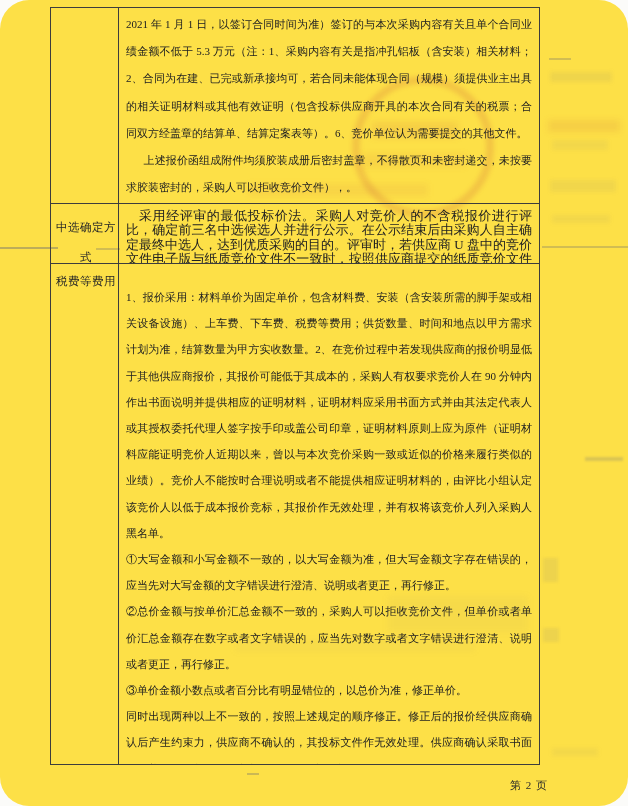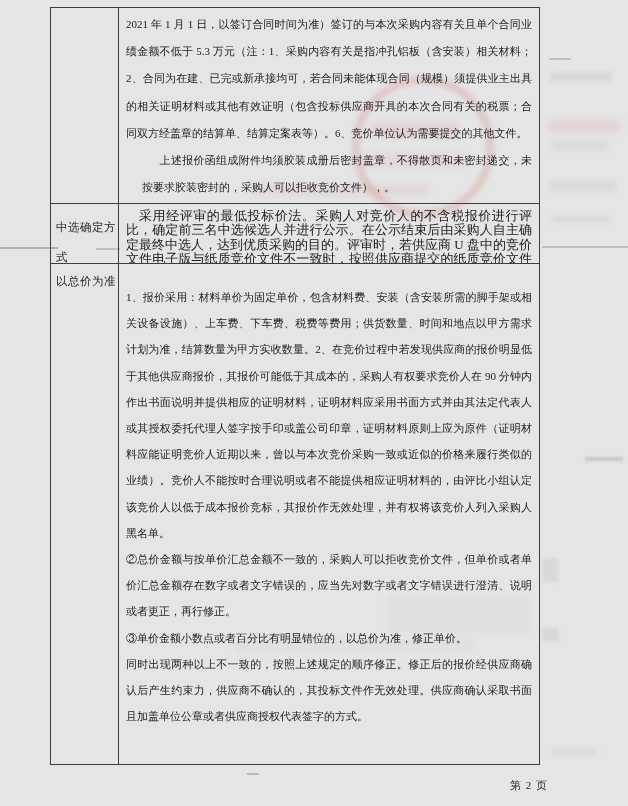--- a/index.html
+++ b/index.html
@@ -1,38 +1,38 @@
 <!DOCTYPE html>
 <html><head>
 <meta charset="utf-8">
 <style>
   html,body{margin:0;padding:0;width:628px;height:806px;overflow:hidden;
     background:#fbfbf9;
     font-family:"Liberation Serif","DejaVu Serif",serif;
     color:#212121;}
-  .page{position:relative;width:628px;height:806px;background:#e5e5e5;overflow:hidden;}
+  .page{position:relative;width:628px;height:806px;background:#fde047;overflow:hidden;border-radius:29px;}
 
   
   .doc-table{position:absolute;left:50px;top:7px;width:490px;height:758px;
     border:1.8px solid #3d3d3d;box-sizing:border-box;
     display:grid;grid-template-columns:68px 1fr;grid-template-rows:195px 60px 1fr;
     background:transparent;z-index:2;}
   .cell{box-sizing:border-box;overflow:hidden;position:relative;}
   .label-cell{border-right:1.6px solid #3d3d3d;font-size:11.5px;color:#262626;
     padding-left:5px;padding-right:2px;word-break:break-all;}
   .bt{border-top:1.6px solid #3d3d3d;}
-  .r2l{padding-top:8px;line-height:30px;letter-spacing:.5px;}
+  .r2l{padding-top:8px;line-height:30px;letter-spacing:.5px;text-align:center;}
   .r3l{padding-top:10px;line-height:15px;letter-spacing:.5px;}
   .content-cell{padding:0 7px;word-break:break-all;text-align:justify;}
   .r1c{font-size:11px;line-height:27.2px;padding-top:3px;}
   .r2c{font-size:13px;line-height:14.4px;padding-top:5px;}
   .r3c{font-size:11px;line-height:26.2px;padding-top:20px;}
   .para{margin:0;text-align:justify;text-justify:inter-character;}
   .indent1{text-indent:1em;}
-  .indent2{text-indent:1.6em;margin-left:16px;}
+  .indent2{text-indent:1.6em;}
 
   
   .footer{position:absolute;left:58px;top:778px;width:490px;text-align:right;
     font-size:11px;color:#2a2a2a;letter-spacing:1px;z-index:2;}
 
   
   .art{position:absolute;pointer-events:none;z-index:1;}
   .stamp-ring{left:352px;top:76px;width:126px;height:126px;border:8px solid rgba(190,60,50,.16);
     border-radius:50%;filter:blur(2px);}
   .stamp-sm1{left:372px;top:122px;width:86px;height:16px;background:rgba(190,60,50,.10);filter:blur(3px);}
@@ -92,24 +92,25 @@
     </div>
 
     <div class="cell label-cell bt r2l">
       <span>中选确定方式</span>
     </div>
     <div class="cell content-cell bt r2c">
       <p class="para indent1">采用经评审的最低投标价法。采购人对竞价人的不含税报价进行评比，确定前三名中选候选人并进行公示。在公示结束后由采购人自主确定最终中选人，达到优质采购的目的。评审时，若供应商 U 盘中的竞价文件电子版与纸质竞价文件不一致时，按照供应商提交的纸质竞价文件进行评比。</p>
     </div>
 
     <div class="cell label-cell bt r3l">
-      <span>以总价为准</span>
+      <span>税费等费用</span>
     </div>
     <div class="cell content-cell bt r3c">
       <p class="para">1、报价采用：材料单价为固定单价，包含材料费、安装（含安装所需的脚手架或相关设备设施）、上车费、下车费、税费等费用；供货数量、时间和地点以甲方需求计划为准，结算数量为甲方实收数量。2、在竞价过程中若发现供应商的报价明显低于其他供应商报价，其报价可能低于其成本的，采购人有权要求竞价人在 90 分钟内作出书面说明并提供相应的证明材料，证明材料应采用书面方式并由其法定代表人或其授权委托代理人签字按手印或盖公司印章，证明材料原则上应为原件（证明材料应能证明竞价人近期以来，曾以与本次竞价采购一致或近似的价格来履行类似的业绩）。竞价人不能按时合理说明或者不能提供相应证明材料的，由评比小组认定该竞价人以低于成本报价竞标，其报价作无效处理，并有权将该竞价人列入采购人黑名单。</p>
+      <p class="para">①大写金额和小写金额不一致的，以大写金额为准，但大写金额文字存在错误的，应当先对大写金额的文字错误进行澄清、说明或者更正，再行修正。</p>
       <p class="para">②总价金额与按单价汇总金额不一致的，采购人可以拒收竞价文件，但单价或者单价汇总金额存在数字或者文字错误的，应当先对数字或者文字错误进行澄清、说明或者更正，再行修正。</p>
       <p class="para">③单价金额小数点或者百分比有明显错位的，以总价为准，修正单价。</p>
       <p class="para">同时出现两种以上不一致的，按照上述规定的顺序修正。修正后的报价经供应商确认后产生约束力，供应商不确认的，其投标文件作无效处理。供应商确认采取书面且加盖单位公章或者供应商授权代表签字的方式。</p>
     </div>
   </div>
 
   <div class="footer">第 2 页</div>
 </div>
 
 </body></html>

